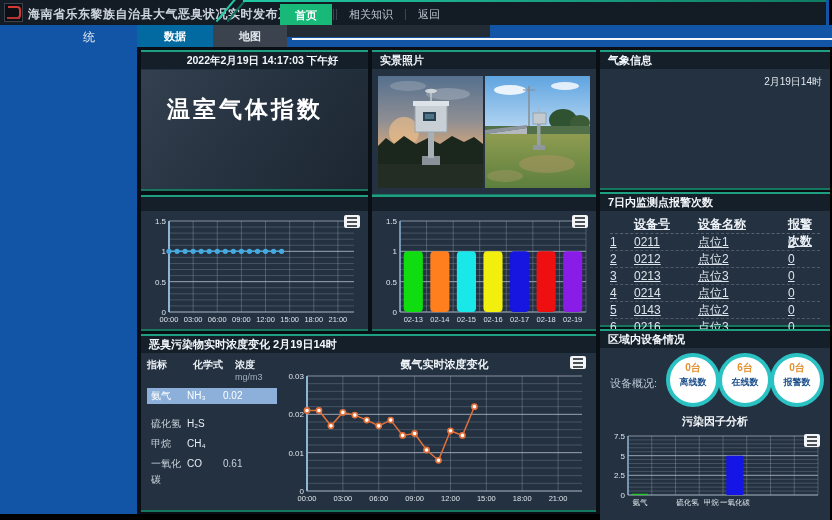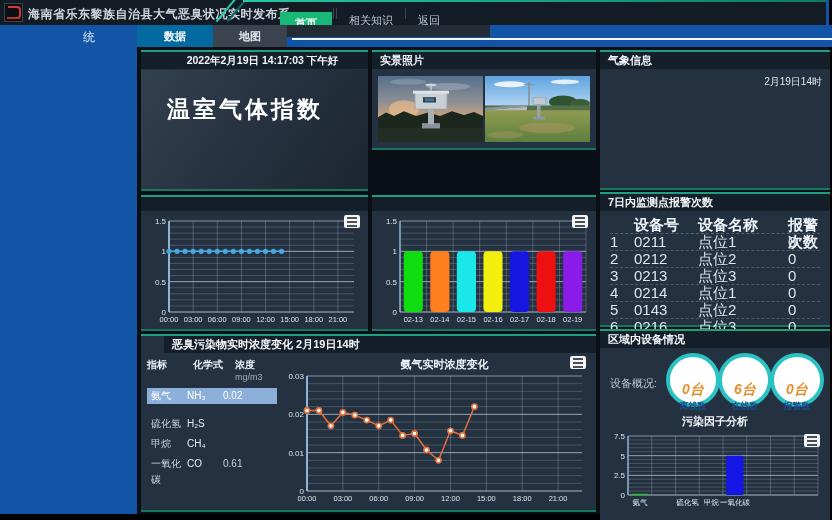--- a/index.html
+++ b/index.html
@@ -8,21 +8,21 @@
 
   
   .topbar{position:absolute;left:0;top:0;width:829px;height:25px;background:#131b25;border-right:3px solid #1254a6;box-sizing:border-box;}
   .logo{position:absolute;left:4px;top:3px;width:19px;height:19px;background:#0c1016;border:1px solid #3a424c;box-sizing:border-box;}
   .logo .glyph{position:absolute;left:3px;top:2px;width:11px;height:9px;border:2px solid #d23b33;border-left:none;border-radius:0 4px 4px 0;}
   .logo .bar{position:absolute;left:2px;bottom:2px;width:13px;height:2px;background:#b53530;}
   .app-title{position:absolute;left:28px;top:6px;font-size:12px;font-weight:bold;color:#ccd4dc;letter-spacing:0.5px;white-space:nowrap;}
   .deco-top{position:absolute;left:243px;top:0;right:0;height:2px;background:linear-gradient(90deg,#21c9a4,#0f7a63);}
   .deco-slant{position:absolute;left:236px;top:-3px;width:2px;height:32px;background:#21c9a4;transform:rotate(40deg);transform-origin:top center;}
   .deco-slant2{position:absolute;left:247px;top:-3px;width:2px;height:32px;background:#0e6e59;transform:rotate(40deg);transform-origin:top center;}
-  .nav{position:absolute;left:280px;top:8px;height:28px;display:flex;align-items:flex-start;}
+  .nav{position:absolute;left:280px;top:0;height:28px;display:flex;align-items:center;}
   .nav-item{font-size:11px;color:#bcc6d0;padding:0 11px;height:25px;line-height:25px;cursor:pointer;white-space:nowrap;}
   .nav-item.active{background:#17b878;color:#fff;font-weight:bold;height:25px;margin-top:4px;line-height:22px;padding:0 15px;}
   .nav-sep{width:1px;height:11px;background:#3b4550;margin:0 1px;}
 
   
   .subbar{position:absolute;left:0;top:25px;width:832px;height:22px;display:flex;}
   .side-strip{width:137px;background:#1254a6;position:relative;flex:none;}
   .side-strip span{position:absolute;left:83px;top:4px;color:#e9eff5;font-size:12px;}
   .tab{height:22px;line-height:22px;text-align:center;font-size:11px;font-weight:bold;flex:none;cursor:pointer;}
   .tab.active{width:76px;background:#0369a1;color:#fff;}
@@ -50,40 +50,40 @@
 
   
   .weather-time{position:absolute;right:8px;top:23px;font-size:10px;color:#e2e9ef;}
 
   
   .chart-box{position:absolute;}
   .menu-icon{position:absolute;width:16px;height:13px;background:#f2f4f6;border-radius:2px;cursor:pointer;}
   .menu-icon i{display:block;height:2px;background:#4a4f55;margin:2px 3px 0 3px;}
 
   
-  .alarm-table{position:absolute;left:10px;right:10px;top:22px;font-size:15px;color:#dde5ec;}
+  .alarm-table{position:absolute;left:10px;right:10px;top:22px;font-size:12px;color:#dde5ec;text-decoration:underline;}
   .a-row{display:grid;grid-template-columns:24px 64px 90px 1fr;height:16px;line-height:16px;border-bottom:1px dashed #4d5a68;}
   .a-row.head{font-weight:bold;height:17px;line-height:17px;border-bottom:1px dashed #55626f;color:#eef3f8;}
 
   
   .rt-table{position:absolute;left:6px;top:22px;width:130px;font-size:10px;color:#c7d1da;}
   .rt-head{display:grid;grid-template-columns:40px 36px 54px;font-weight:bold;color:#e9eff4;margin-bottom:6px;gap:6px;}
   .rt-head .unit{display:block;font-weight:normal;font-size:9px;color:#9fb0bf;}
   .rt-row{display:grid;grid-template-columns:36px 36px 54px;height:16px;line-height:16px;padding-left:4px;}
   .rt-row .f{color:#e8eef4;}
   .rt-row.hl{background:#8cb0d9;color:#fff;margin-bottom:12px;}
   .rt-row.hl .f{color:#fff;}
   .rt-row + .rt-row{margin-top:4px;}
   .rt-row.hl + .rt-row{margin-top:0;}
 
   
   .dev-body{position:absolute;left:2px;right:2px;top:17px;bottom:0;}
   .overview-label{position:absolute;left:8px;top:28px;font-size:11px;color:#b9c6d2;}
   .stat{position:absolute;top:5px;width:46px;height:46px;border-radius:50%;border:4px solid #2bc2c4;background:#fff;text-align:center;box-sizing:content-box;}
-  .stat .v{display:block;margin-top:24px;font-size:14px;font-weight:bold;color:#e2902e;font-style:italic;}
+  .stat .v{display:block;margin-top:4px;font-size:10px;font-weight:bold;color:#e2902e;}
   .stat .l{display:block;font-size:9px;font-weight:bold;color:#1b4e8a;margin-top:1px;}
   .analysis-title{position:absolute;left:0;right:0;top:66px;text-align:center;font-size:11px;font-weight:bold;color:#f0f4f8;}
   .chart4-wrap{position:absolute;left:2px;right:2px;top:82px;bottom:2px;}
 
   text{font-family:"Liberation Sans","DejaVu Sans",sans-serif;}
 </style>
 </head>
 <body>
 
 <div class="app">
@@ -122,21 +122,21 @@
   <aside class="sidebar"></aside>
   <div class="content-bg"></div>
 
   <section class="panel" style="left:141px;top:50px;width:227px;height:141px;">
     <div class="panel-h center" style="font-size:10.5px;">2022年2月19日  14:17:03 下午好</div>
     <div class="greet-body">
       <div class="headline">温室气体指数</div>
     </div>
   </section>
 
-  <section class="panel" style="left:372px;top:50px;width:224px;height:100px;">
+  <section class="panel" style="left:372px;top:50px;width:224px;height:146px;">
     <div class="panel-h">实景照片</div>
     <div class="photo-row">
       <svg viewBox="0 0 105 112" preserveAspectRatio="none">
         <defs>
           <linearGradient id="skyA" x1="0" y1="0" x2="0" y2="1">
             <stop offset="0" stop-color="#55708e"></stop>
               <stop offset="0.6" stop-color="#8f8f93"></stop>
               <stop offset="1" stop-color="#d8a878"></stop>
           </linearGradient>
         </defs>
@@ -355,21 +355,21 @@
           <div class="a-row">
             <span>6</span>
             <span>0216</span>
             <span>点位3</span>
             <span>0</span>
           </div>
         </div>
     </div>
   </section>
 
-  <section class="panel" style="left:141px;top:334px;width:455px;height:178px;padding-left:23px;">
+  <section class="panel" style="left:141px;top:334px;width:455px;height:178px;">
     <div class="panel-h">恶臭污染物实时浓度变化  2月19日14时</div>
     <div class="rt-table">
       <div class="rt-head">
         <span>指标</span>
         <span>化学式</span>
         <span><span>浓度</span><span class="unit">mg/m3</span></span>
       </div>
       <div id="rt-rows">
           <div class="rt-row hl">
             <span>氨气</span>

